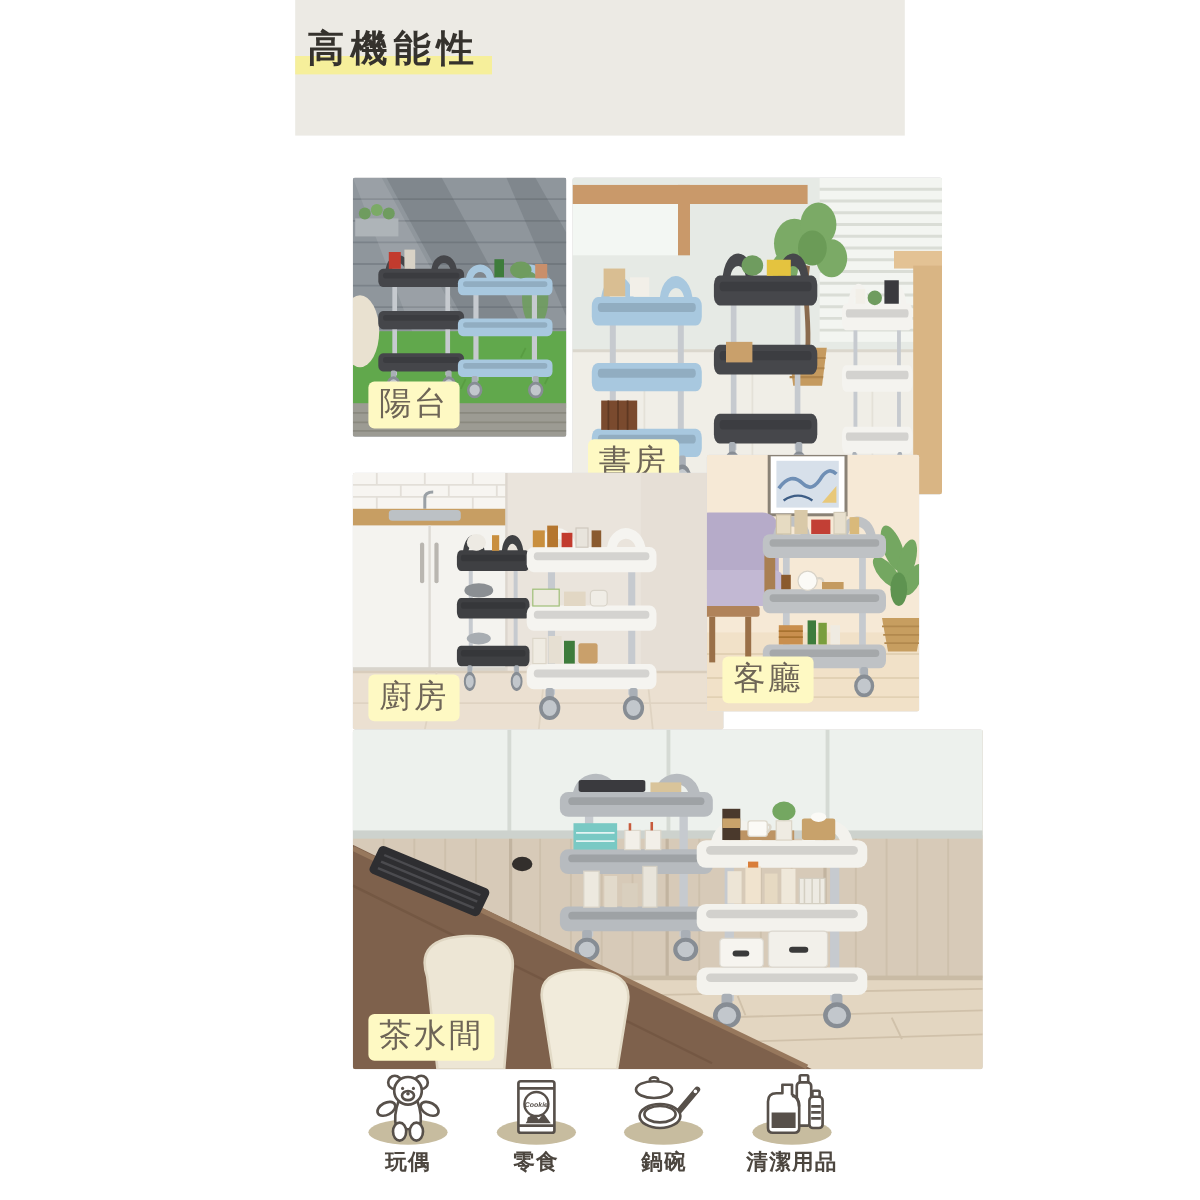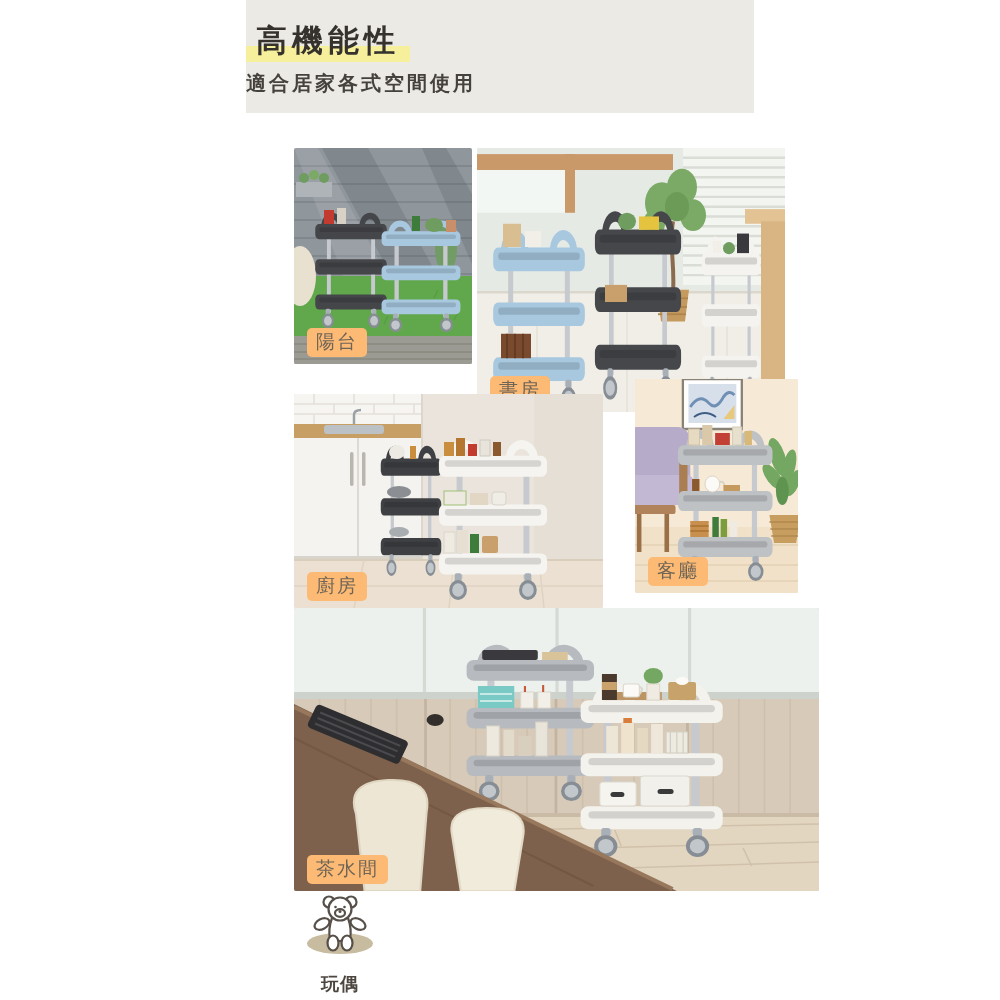--- a/index.html
+++ b/index.html
@@ -10,34 +10,34 @@
   .hero{position:absolute;left:246px;top:0;width:508px;height:113px;background:#ECEAE4;text-align:left;}
   .hero h1{margin:0;padding-top:20px;font-size:31px;font-weight:bold;letter-spacing:5px;color:#35322D;}
   .hero h1 .hl{background:linear-gradient(180deg,rgba(0,0,0,0) 60%,#F6EF9B 60%);padding:0 10px 4px;}
   .hero p{margin:8px 0 0;font-size:20px;font-weight:600;letter-spacing:3px;color:#45413C;}
 
   
   .photo{position:absolute;overflow:hidden;border-radius:2px;background:#ddd;}
   #ph-balcony{left:254px;top:132px;width:178px;height:216px;}
   #ph-study  {left:437px;top:132px;width:308px;height:264px;}
   #ph-kitchen{left:254px;top:378px;width:309px;height:214px;text-align:right;}
-  #ph-living {left:595px;top:363px;width:163px;height:214px;}
+  #ph-living {left:549px;top:363px;width:177px;height:214px;}
   #ph-pantry {left:254px;top:592px;width:491px;height:283px;padding-left:34px;}
   .scene{position:absolute;left:0;top:0;width:100%;height:100%;display:block;}
-  .tag{position:absolute;left:13px;bottom:7px;background:#fdba74;border-radius:5px;
-       padding:2px 9px 3px;font-size:19px;font-weight:500;letter-spacing:2px;color:#6E6557;line-height:1.25;}
+  .tag{position:absolute;left:13px;bottom:7px;background:#fef9c3;border-radius:5px;
+       padding:2px 9px 3px;font-size:27px;font-weight:500;letter-spacing:2px;color:#6E6557;line-height:1.25;}
 
   
   .icons{position:absolute;left:300px;top:890px;width:400px;display:flex;justify-content:space-between;}
   .icon-item{width:80px;text-align:center;}
   .icon-art{position:relative;width:80px;height:66px;}
   .icon-art .shadow{position:absolute;left:50%;bottom:2px;transform:translateX(-50%);
        width:66px;height:21px;border-radius:50%;background:#C7BC9F;}
   .icon-art svg{position:relative;z-index:1;display:block;margin:0 auto;}
-  .icon-label{margin-top:16px;font-size:18px;font-weight:bold;letter-spacing:1px;color:#4C463F;white-space:nowrap;}
+  .icon-label{margin-top:0;font-size:18px;font-weight:bold;letter-spacing:1px;color:#4C463F;white-space:nowrap;}
 </style>
 </head>
 <body>
 
 <div class="page">
 
   <svg width="0" height="0" style="position:absolute" aria-hidden="true">
     <defs>
       <symbol id="cart" viewBox="0 0 120 155" preserveAspectRatio="none">
         <path d="M19 38 C12 12 40 8 43 26" fill="none" stroke="currentColor" stroke-width="8" stroke-linecap="round"></path>
@@ -61,21 +61,20 @@
         <g fill="#C2C7CC" stroke="#878D94" stroke-width="3">
           <circle cx="24.5" cy="146" r="7.5"></circle>
           <circle cx="95.5" cy="146" r="7.5"></circle>
         </g>
       </symbol>
     </defs>
   </svg>
 
   <section class="hero">
     <h1><span class="hl">高機能性</span></h1>
-    <p>適合居家各式空間使用</p>
   </section>
 
   <figure class="photo" id="ph-balcony">
     <svg class="scene" viewBox="0 0 178 216" preserveAspectRatio="none">
       <rect width="178" height="216" fill="#8F969C"></rect>
       <g stroke="#7B8289" stroke-width="1.5">
         <line x1="0" y1="18" x2="178" y2="18"></line>
           <line x1="0" y1="36" x2="178" y2="36"></line>
         <line x1="0" y1="54" x2="178" y2="54"></line>
           <line x1="0" y1="72" x2="178" y2="72"></line>
@@ -424,17 +423,70 @@
             <circle cx="27.5" cy="17" r="1.3"></circle>
               <circle cx="36.5" cy="17" r="1.3"></circle>
               <circle cx="32" cy="21.5" r="1.5"></circle>
           </g>
         </svg>
       </div>
       <div class="icon-label">玩偶</div>
     </div>
 
 
-
-
+    <div class="icon-item">
+      <div class="icon-art">
+        <div class="shadow"></div>
+        <svg width="64" height="64" viewBox="0 0 64 64">
+          <g stroke="#57504A" stroke-width="2.2" fill="#FFFFFF">
+            <rect x="17" y="11" width="30" height="43" rx="2"></rect>
+            <line x1="17" y1="17" x2="47" y2="17"></line>
+            <line x1="17" y1="48" x2="47" y2="48"></line>
+          </g>
+          <path fill="#57504A" d="M23 46 l6 -9 5 6 4 -5 6 8 z"></path>
+          <circle cx="27" cy="43" r="2.6" fill="#57504A"></circle>
+          <circle cx="32" cy="30" r="10" fill="#FFFFFF" stroke="#57504A" stroke-width="2"></circle>
+          <text x="32" y="32.5" text-anchor="middle" font-size="5.8" font-style="italic" font-weight="bold" fill="#57504A">Cookie</text>
+        </svg>
+      </div>
+      <div class="icon-label">零食</div>
+    </div>
+
+    <div class="icon-item">
+      <div class="icon-art">
+        <div class="shadow"></div>
+        <svg width="64" height="64" viewBox="0 0 64 64">
+          <g stroke="#57504A" stroke-width="2.2" fill="#FFFFFF">
+            <ellipse cx="24" cy="10" rx="3.5" ry="2.2"></ellipse>
+            <ellipse cx="24" cy="18" rx="15" ry="7"></ellipse>
+            <path d="M44 37 L60 18" stroke-width="5" stroke-linecap="round" fill="none"></path>
+            <ellipse cx="29" cy="40" rx="17" ry="10"></ellipse>
+            <ellipse cx="29" cy="38.5" rx="13" ry="6.8" fill="none"></ellipse>
+          </g>
+          <circle cx="58.5" cy="19.5" r="1.5" fill="#FFFFFF"></circle>
+        </svg>
+      </div>
+      <div class="icon-label">鍋碗</div>
+    </div>
+
+    <div class="icon-item">
+      <div class="icon-art">
+        <div class="shadow"></div>
+        <svg width="64" height="64" viewBox="0 0 64 64">
+          <g stroke="#57504A" stroke-width="2.2" fill="#FFFFFF" stroke-linejoin="round">
+            <rect x="38.5" y="6" width="7" height="7" rx="1"></rect>
+            <rect x="36" y="12" width="12" height="36" rx="3"></rect>
+            <rect x="49" y="19" width="6" height="6" rx="1"></rect>
+            <rect x="46.5" y="24" width="11" height="26" rx="3"></rect>
+            <line x1="48" y1="32" x2="56" y2="32"></line>
+              <line x1="48" y1="37" x2="56" y2="37"></line>
+              <line x1="48" y1="42" x2="56" y2="42"></line>
+            <path d="M12 28 q0 -7 7 -7 h5 v-7 h8 v8 q6 3 6 11 v17 q0 4 -4 4 H16 q-4 0 -4 -4 z"></path>
+            <path d="M32 23 q6 1 6 9" fill="none"></path>
+          </g>
+          <path d="M15 37 h20 v13 h-20 z" fill="#57504A"></path>
+        </svg>
+      </div>
+      <div class="icon-label">清潔用品</div>
+    </div>
 
   </div>
 </div>
 
 </body></html>

